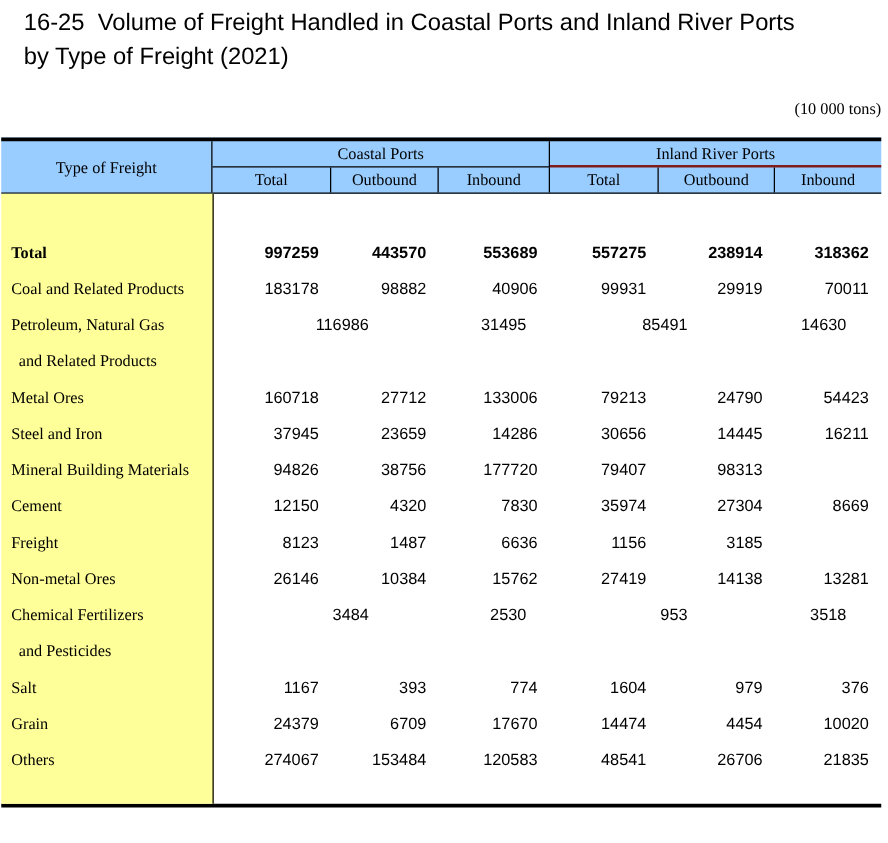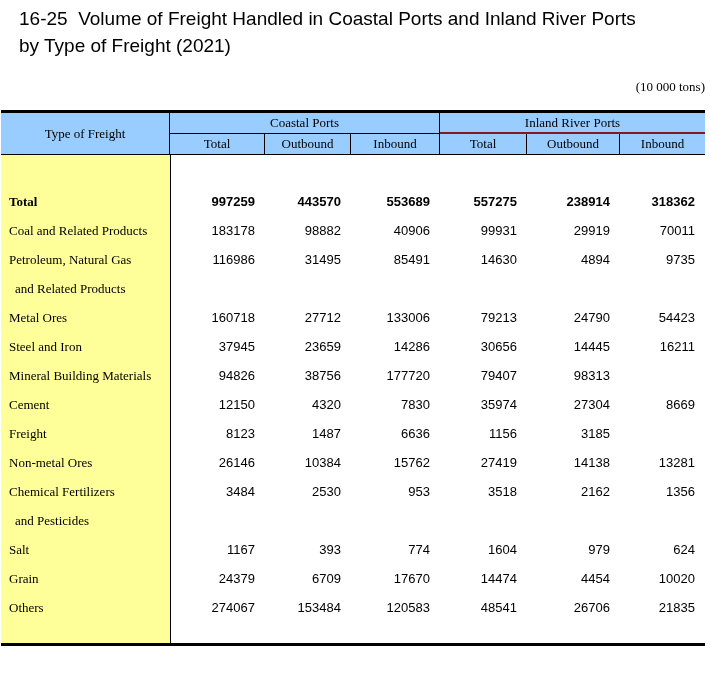--- a/index.html
+++ b/index.html
@@ -42,21 +42,21 @@
     position:absolute; left:0; top:0; bottom:0; width:170px;
     background:var(--label-bg,#FFFF99);
     border-right:1px solid #000;
   }
   .row {
     position:relative;
     display:grid;
     grid-template-columns:169px 95px 86px 89px 87px 93px 85px;
   }
   .row.single { height:29px; }
-  .row.double { height:58px; }
+  .row.double { height:58px;gap:40px; }
   .row.bold .line, .row.bold .val { font-weight:bold; }
   .label { grid-column:1; display:flex; flex-direction:column; }
   .label .line { height:29px; line-height:29px; padding-left:8px; font-size:13px; font-family:"Liberation Serif", serif; white-space:pre; }
   .label .line.cont { padding-left:14px; }
   .val {
     height:29px; line-height:29px; text-align:right; padding-right:10px;
     font-family:"Liberation Sans", sans-serif; font-size:13px; align-self:start;
   }
 </style>
 </head>
@@ -196,21 +196,21 @@
       </div>
       <div class="row single">
         <div class="label">
           <div class="line">Salt</div>
         </div>
         <div class="val">1167</div>
         <div class="val">393</div>
         <div class="val">774</div>
         <div class="val">1604</div>
         <div class="val">979</div>
-        <div class="val">624</div>
+        <div class="val">376</div>
       </div>
       <div class="row single">
         <div class="label">
           <div class="line">Grain</div>
         </div>
         <div class="val">24379</div>
         <div class="val">6709</div>
         <div class="val">17670</div>
         <div class="val">14474</div>
         <div class="val">4454</div>

